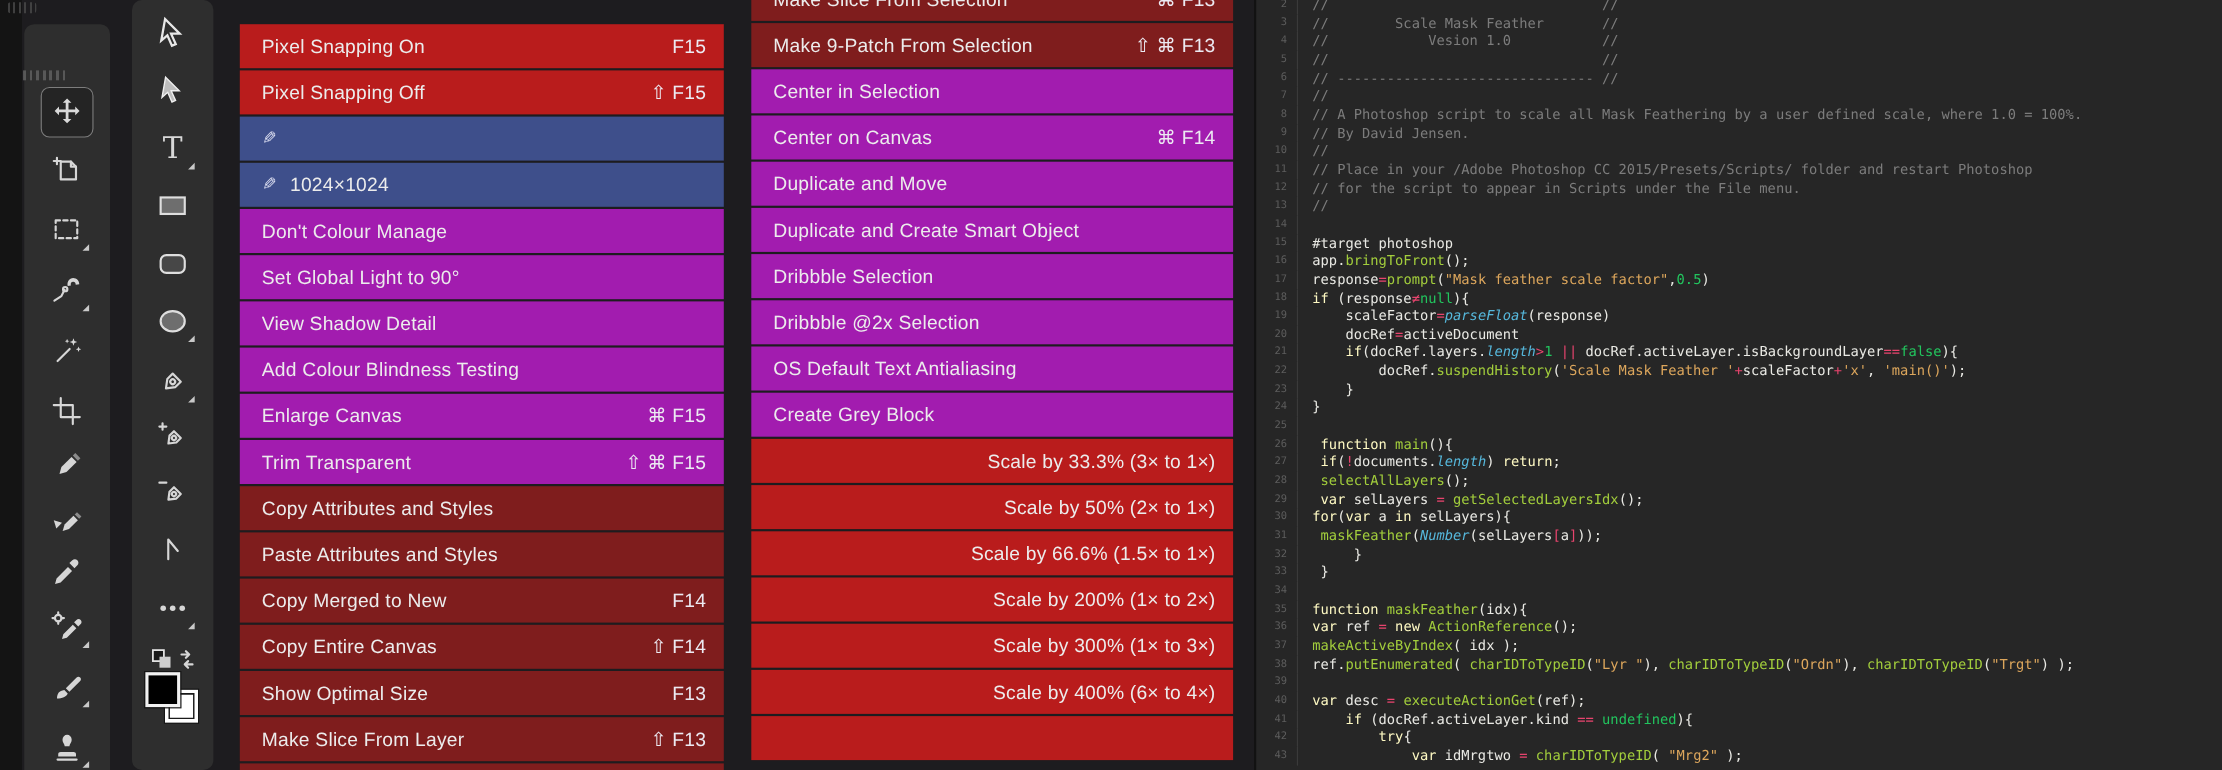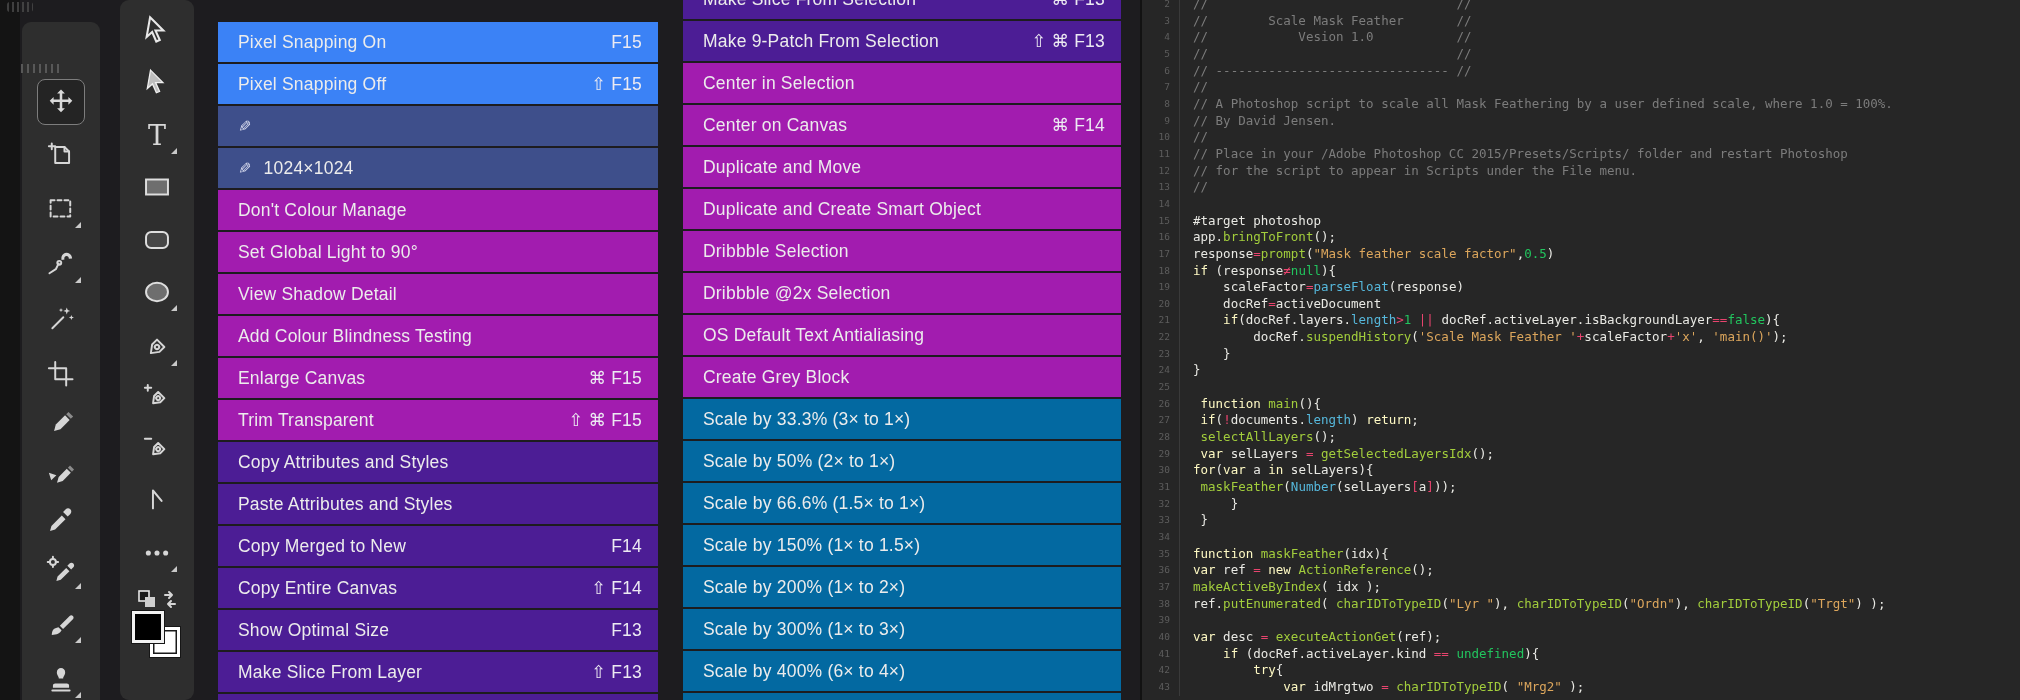--- a/index.html
+++ b/index.html
@@ -28,37 +28,37 @@
     border:3px solid #f2f2f2;outline:1px solid #161616;z-index:2;}
   .bg-sw{position:absolute;left:18px;top:16px;width:24px;height:24px;background:#fff;
     border:3px solid #fff;box-shadow:inset 0 0 0 1.5px #1a1a1a;outline:1px solid #161616;}
   
   .menu{position:absolute;display:flex;flex-direction:column;}
   .menu-1{left:218px;top:22px;width:440px;height:678px;}
   .menu-2{left:683px;top:-21px;width:438px;height:721px;}
   .menu-row{flex:0 0 40px;height:40px;margin-bottom:2px;display:flex;align-items:center;
     padding:0 16px 0 20px;box-sizing:border-box;color:#ececec;font-size:17.5px;letter-spacing:.2px;}
   .v-dark{background:#a21caf;}
-  .v-gray{background:#4c1d95;}
-  .v-purple{background:#3b82f6;align-items:center;}
-  .v-purple2{background:#0369a1;}
+  .v-gray{background:#7f1d1d;}
+  .v-purple{background:#b91c1c;align-items:center;}
+  .v-purple2{background:#b91c1c;text-align:right;}
   .v-blue{background:#3e4f8b;}
   .mi-label{flex:1 1 auto;white-space:nowrap;overflow:hidden;}
   .mi-short{flex:0 0 auto;margin-left:12px;color:#eceaf2;white-space:nowrap;}
   .mi-pencil{flex:0 0 auto;margin-right:12px;font-size:16px;color:#d9dcef;transform:scaleX(-1);display:inline-block;}
   
   .editor{position:absolute;left:1140px;top:0;width:880px;height:700px;background:#262626;
     border-left:2px solid #121212;overflow:hidden;}
   .code-lines{margin-top:-4px;font-family:"DejaVu Sans Mono",monospace;font-size:12.5px;line-height:16.66px;}
   .code-line{display:flex;height:16.66px;white-space:pre;}
   .ln{flex:0 0 28px;text-align:right;color:#5d5d5d;font-size:9.5px;line-height:16.66px;
       padding-right:9px;}
   .ct{flex:1 1 auto;border-left:1px solid #3a3a3a;padding-left:13px;color:#e9e9e4;}
   .tok-c{color:#7c7c7c;} .tok-p{color:#e9e9e4;} .tok-k{color:#fef9c3;} .tok-o{color:#e8446e;}
-  .tok-f{color:#a2cd3c;text-align:center;} .tok-b{color:#56b8dc;} .tok-s{color:#dca65c;} .tok-n{color:#22c55e;}
+  .tok-f{color:#a2cd3c;text-align:center;} .tok-b{color:#56b8dc;font-style:italic;} .tok-s{color:#dca65c;} .tok-n{color:#22c55e;}
 </style>
 </head>
 <body>
 
 <div class="stage">
   <div class="edge-strip"></div>
   <div class="corner-grip"></div>
 
   <div class="panel panel-a" id="panelA">
       <div class="tool" style="top: 24px;">
@@ -373,23 +373,20 @@
         <span class="mi-label">Create Grey Block</span>
       </div>
       <div class="menu-row v-purple2">
         <span class="mi-label">Scale by 33.3%  (3× to 1×)</span>
       </div>
       <div class="menu-row v-purple2">
         <span class="mi-label">Scale by 50%  (2× to 1×)</span>
       </div>
       <div class="menu-row v-purple2">
         <span class="mi-label">Scale by 66.6%  (1.5× to 1×)</span>
-      </div>
-      <div class="menu-row v-purple2">
-        <span class="mi-label">Scale by 150%  (1× to 1.5×)</span>
       </div>
       <div class="menu-row v-purple2">
         <span class="mi-label">Scale by 200%  (1× to 2×)</span>
       </div>
       <div class="menu-row v-purple2">
         <span class="mi-label">Scale by 300%  (1× to 3×)</span>
       </div>
       <div class="menu-row v-purple2">
         <span class="mi-label">Scale by 400%  (6× to 4×)</span>
       </div>

